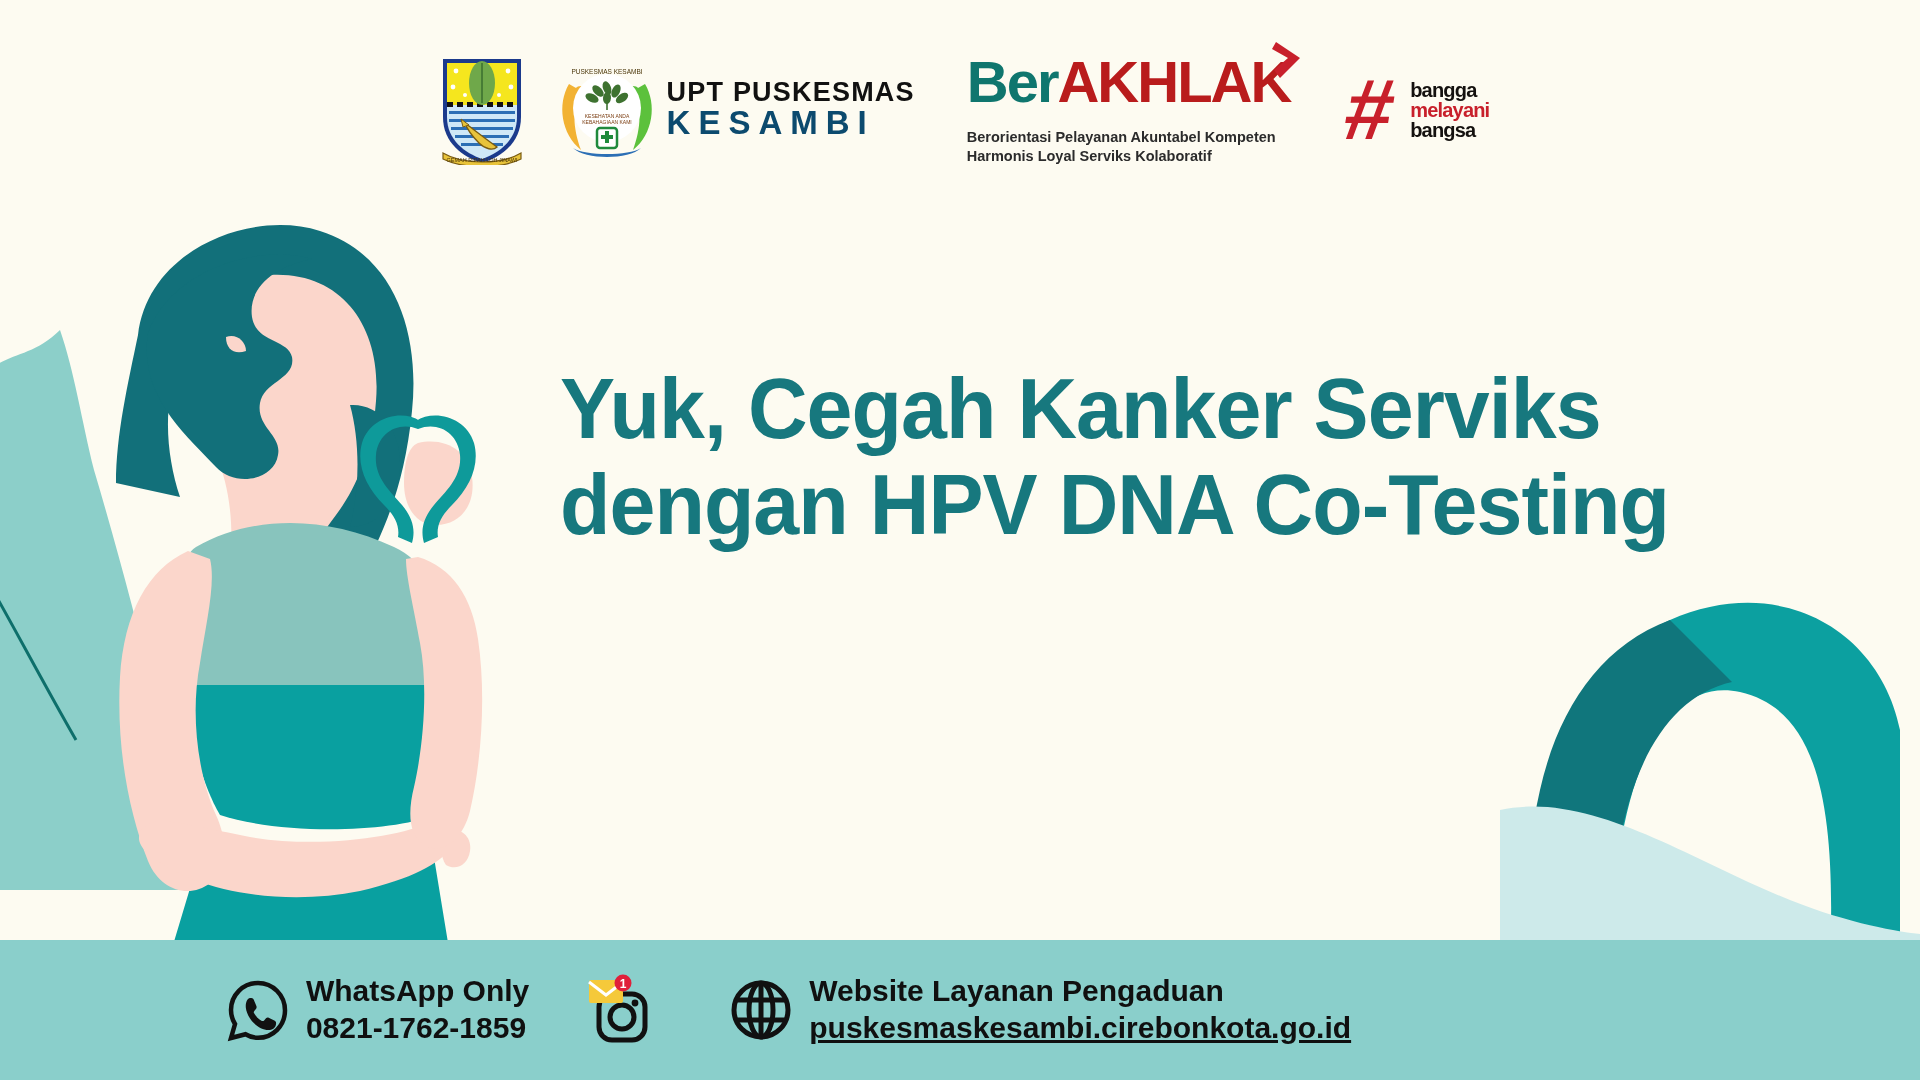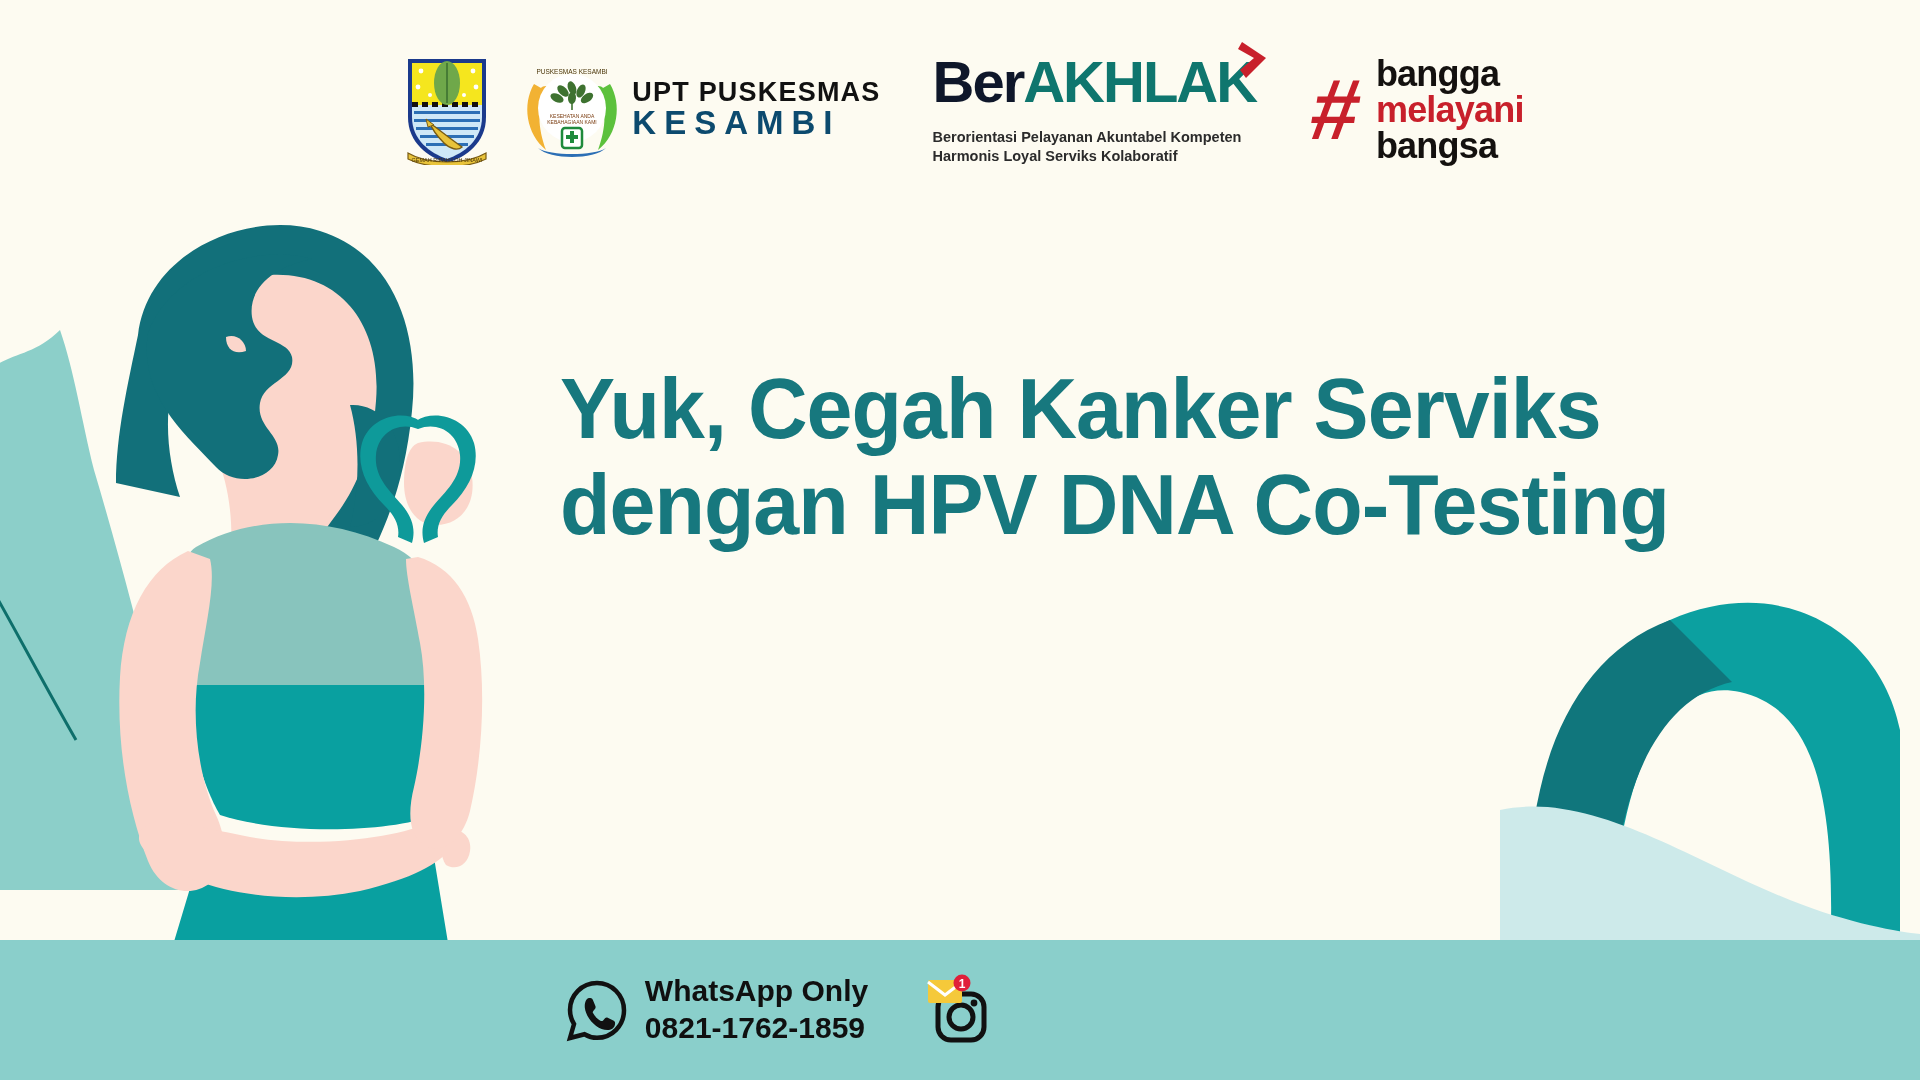--- a/index.html
+++ b/index.html
@@ -31,34 +31,34 @@
   }
   .upt-line2 {
     font-size:33px; font-weight:bold; letter-spacing:8px; color:#0c4a6e;
     font-family:"Liberation Sans", sans-serif;
   }
   .berakhlak { position:relative; margin-left:22px; }
   .berakhlak-word {
     font-size:58px; font-weight:bold; letter-spacing:-2px; line-height:0.95;
     font-family:"Liberation Sans", sans-serif;
   }
-  .ba-red  { color:#0f172a;text-align:center; }
-  .ba-dark { color:#0f766e; }
+  .ba-red  { color:#0f766e;text-align:center; }
+  .ba-dark { color:#b91c1c; }
   .ba-arrow { position:absolute; right:-16px; top:-14px; }
   .berakhlak-sub {
     font-size:14.5px; font-weight:bold; line-height:1.28; margin-top:19px;
     font-family:"Liberation Sans", sans-serif; color:#2B2B2B;
     white-space:nowrap;
   }
   .bangga { display:flex; align-items:center; margin-left:26px; }
   .hash { font-size:86px; font-weight:bold; color:#C8202B; line-height:0.8;
           font-family:"Liberation Sans", sans-serif; letter-spacing:-4px;
           transform:skewX(-9deg); }
   .bangga-text { margin-left:20px; line-height:1.0; font-weight:bold;
-                 font-family:"Liberation Sans", sans-serif; font-size:36px;
+                 font-family:"Liberation Sans", sans-serif; font-size:20px;
                  letter-spacing:-0.8px; }
   .bt-black { color:#14110F; }
   .bt-red { color:#C8202B; }
 
   
   .headline {
     position:absolute; left:560px; top:360px; width:1240px;
     color:#17787E; font-weight:bold; font-size:86px; line-height:1.12;
     font-family:"Liberation Sans", sans-serif;
     letter-spacing:-1px; text-align:left;
@@ -285,15 +285,28 @@
           <rect x="4" y="6" width="34" height="23" rx="2" fill="#F5C93A"></rect>
           <path d="M4 8 L21 21 L38 8" fill="none" stroke="#FFFFFF" stroke-width="3"></path>
         </g>
         <circle cx="38" cy="9" r="8.5" fill="#E0203A"></circle>
         <text x="38" y="13.5" font-size="12" font-weight="bold" text-anchor="middle" fill="#FFFFFF" font-family="Liberation Sans, sans-serif">1</text>
       </svg>
       <div class="contact-text">
       </div>
     </div>
 
+    <div class="contact">
+      <svg class="contact-icon" width="64" height="64" viewBox="0 0 64 64">
+        <circle cx="32" cy="32" r="27" fill="none" stroke="#111" stroke-width="5"></circle>
+        <ellipse cx="32" cy="32" rx="12" ry="27" fill="none" stroke="#111" stroke-width="5"></ellipse>
+        <line x1="6" y1="22" x2="58" y2="22" stroke="#111" stroke-width="5"></line>
+        <line x1="6" y1="42" x2="58" y2="42" stroke="#111" stroke-width="5"></line>
+        <line x1="32" y1="5" x2="32" y2="59" stroke="#111" stroke-width="5"></line>
+      </svg>
+      <div class="contact-text">
+        <div class="ct-top">Website Layanan Pengaduan</div>
+        <div class="ct-bot ct-link">puskesmaskesambi.cirebonkota.go.id</div>
+      </div>
+    </div>
 
   </div>
 </div>
 
 </body></html>

